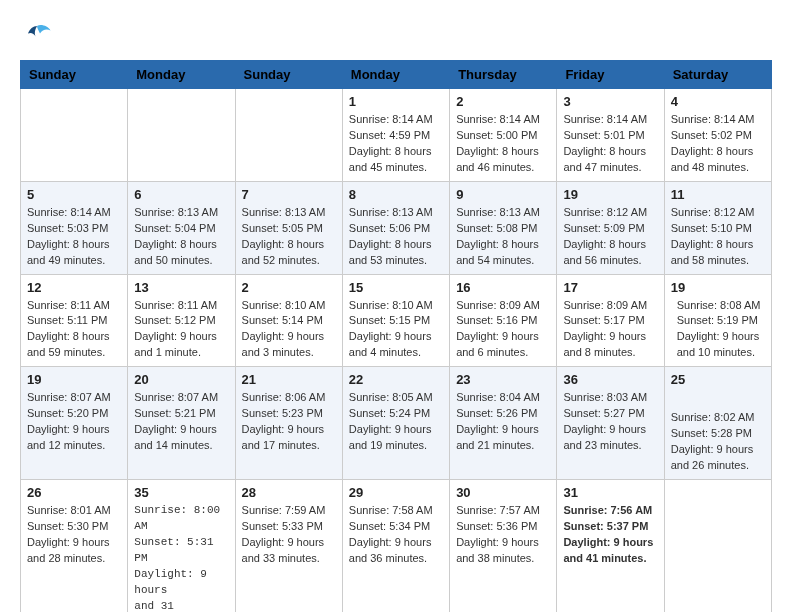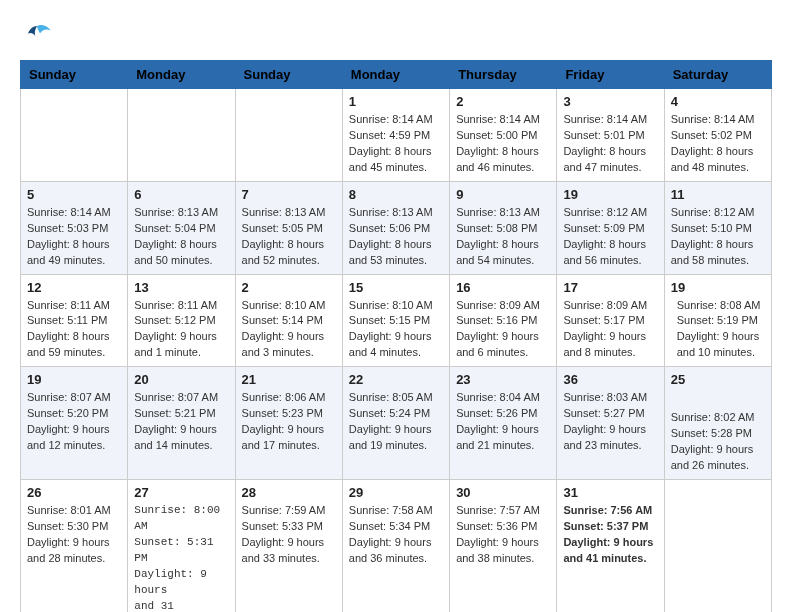--- a/index.html
+++ b/index.html
@@ -315,21 +315,21 @@
       </tr>
       <tr>
         <td>
           <span class="day-number">26</span>
           <div class="day-info" style="white-space: pre-line;">Sunrise: 8:01 AM
 Sunset: 5:30 PM
 Daylight: 9 hours
 and 28 minutes.</div>
         </td>
         <td>
-          <span class="day-number">27</span>
+          <span class="day-number">35</span>
           <div class="day-info" style="white-space: pre-line; font-family: Liberation Mono, monospace;">Sunrise: 8:00 AM
 Sunset: 5:31 PM
 Daylight: 9 hours
 and 31 minutes.</div>
         </td>
         <td>
           <span class="day-number">28</span>
           <div class="day-info" style="white-space: pre-line;">Sunrise: 7:59 AM
 Sunset: 5:33 PM
 Daylight: 9 hours

